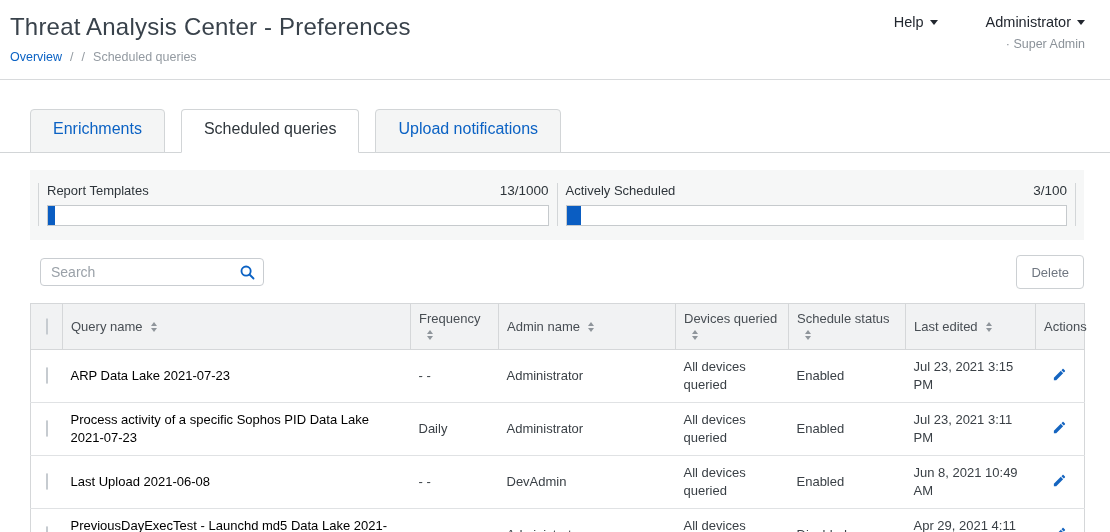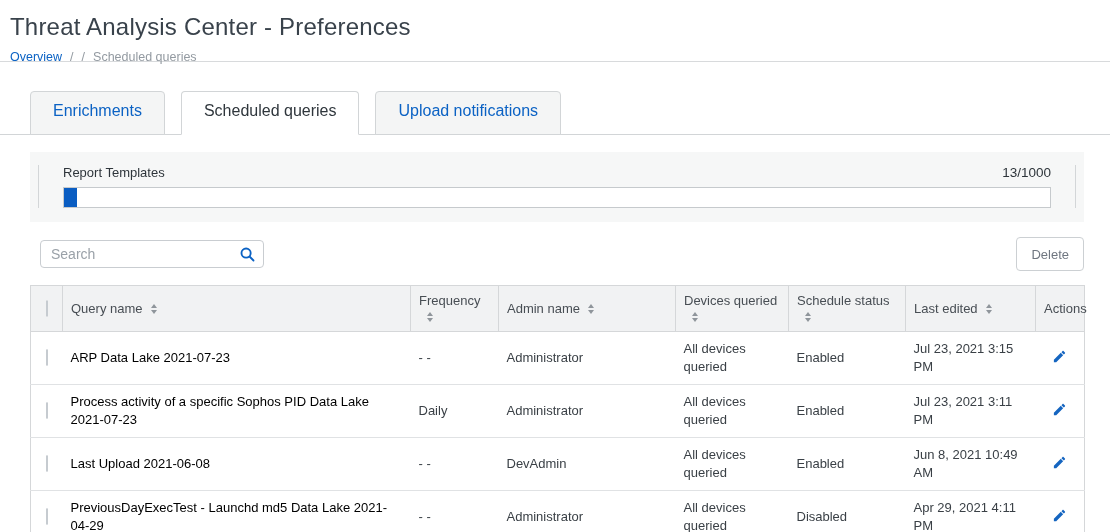--- a/index.html
+++ b/index.html
@@ -1,40 +1,40 @@
 <!DOCTYPE html>
 <html><head>
 <meta charset="utf-8">
 <style>
   * { margin:0; padding:0; box-sizing:border-box; }
   html,body { width:1110px; height:532px; overflow:hidden; background:#fff;
     font-family:"Liberation Sans","DejaVu Sans",sans-serif; color:#3a4046; }
 
   
-  .app-header { height:62px; padding:12px 25px 0 10px; border-bottom:1px solid #d8dadc;
+  .app-header { height:80px; padding:12px 25px 0 10px; border-bottom:1px solid #d8dadc;
     display:flex; justify-content:space-between; }
   .page-title { font-size:24px; font-weight:500; color:#39424b; letter-spacing:.2px; margin-top:1px; }
   .breadcrumb { margin-top:9px; font-size:12.5px; color:#939aa1; display:flex; gap:8px; align-items:center;text-align:right; }
   .crumb-link { color:#0b62c4; cursor:pointer; }
   .header-right { display:flex; gap:48px; padding-top:2px; }
   .menu-item { font-size:14.5px; font-weight:500; color:#22272f; cursor:pointer; white-space:nowrap; }
   .caret { display:inline-block; width:0; height:0; border-left:4px solid transparent;
     border-right:4px solid transparent; border-top:5px solid #22272f; margin-left:6px; vertical-align:2px; }
   .user-block { text-align:right; }
   .user-role { font-size:12.5px; color:#8b9299; margin-top:7px; font-weight:normal; }
 
   
   .tabbar { padding:29px 0 0 30px; border-bottom:1px solid #d2d5d7; display:flex; gap:16px; align-items:flex-end; }
   .tab { position:relative; height:44px; padding:10px 22px; font-size:16px; background:#f4f5f5; color:#0b62c4;
     border:1px solid #d2d5d7; border-radius:4px 4px 0 0; margin-bottom:-1px; cursor:pointer; white-space:nowrap; }
   .tab.active { background:#fff; color:#2f363c; border-bottom:1px solid #fff; }
 
   
   .quota-panel { margin:17px 26px 0 30px; background:#f6f7f7; padding:13px 8px 14px; display:flex; }
-  .quota-cell { flex:1; border-left:1px solid #d3d6d8; padding:0 24px; }
+  .quota-cell { flex:1; border-left:1px solid #d3d6d8; padding:0 8px; }
   .quota-cell:last-child { border-right:1px solid #d3d6d8; }
   .quota-head { display:flex; justify-content:space-between; align-items:baseline; margin-bottom:7px; }
   .quota-label { font-size:13px; color:#2e353b; }
   .quota-count { font-size:13.5px; color:#2e353b; }
   .quota-bar { height:21px; background:#fff; border:1px solid #c6cacd; }
   .quota-fill { height:100%; background:#0a5dc2; min-width:7px; }
 
   
   .toolbar { margin:15px 26px 0 30px; padding-left:10px; display:flex; justify-content:space-between; align-items:center; }
   .search-wrap { position:relative; width:224px; }
@@ -71,36 +71,56 @@
 <div class="app-header">
   <div>
     <div class="page-title">Threat Analysis Center - Preferences</div>
     <div class="breadcrumb">
       <span class="crumb-link">Overview</span>
       <span>/</span>
       <span>/</span>
       <span>Scheduled queries</span>
     </div>
   </div>
+  <div class="header-right">
+    <div class="menu-item">
+      <span>Help</span><span class="caret"></span>
+    </div>
+    <div class="user-block">
+      <div class="menu-item">
+        <span>Administrator</span><span class="caret"></span>
+      </div>
+      <div class="user-role">· Super Admin</div>
+    </div>
+  </div>
 </div>
 
 <div class="tabbar">
   <div class="tab">Enrichments</div>
   <div class="tab active">Scheduled queries</div>
   <div class="tab">Upload notifications</div>
 </div>
 
 <div class="quota-panel">
   <div class="quota-cell">
     <div class="quota-head">
       <span class="quota-label">Report Templates</span>
       <span class="quota-count">13/1000</span>
     </div>
     <div class="quota-bar">
       <div class="quota-fill" style="width: 1.3%;"></div>
+    </div>
+  </div>
+  <div class="quota-cell">
+    <div class="quota-head">
+      <span class="quota-label">Actively Scheduled</span>
+      <span class="quota-count">3/100</span>
+    </div>
+    <div class="quota-bar">
+      <div class="quota-fill" style="width: 3%;"></div>
     </div>
   </div>
 </div>
 
 <div class="toolbar">
   <div class="search-wrap">
     <input class="search-input" type="text" placeholder="Search" style="">
     <span class="search-icon">
       <svg width="17" height="17" viewBox="0 0 24 24" fill="none" stroke="#0b62c4" stroke-width="2.6" stroke-linecap="round">
         <circle cx="10" cy="10" r="6.5"></circle>

